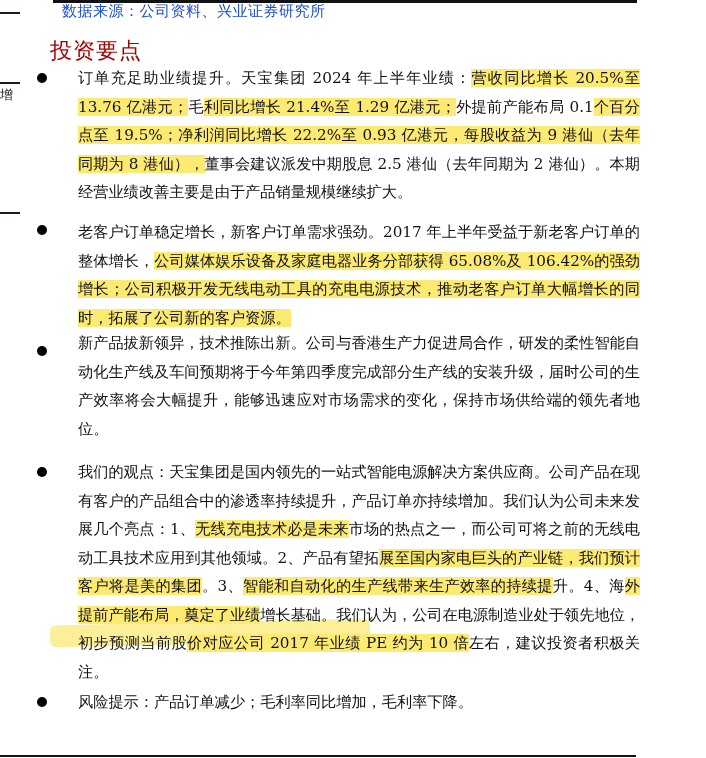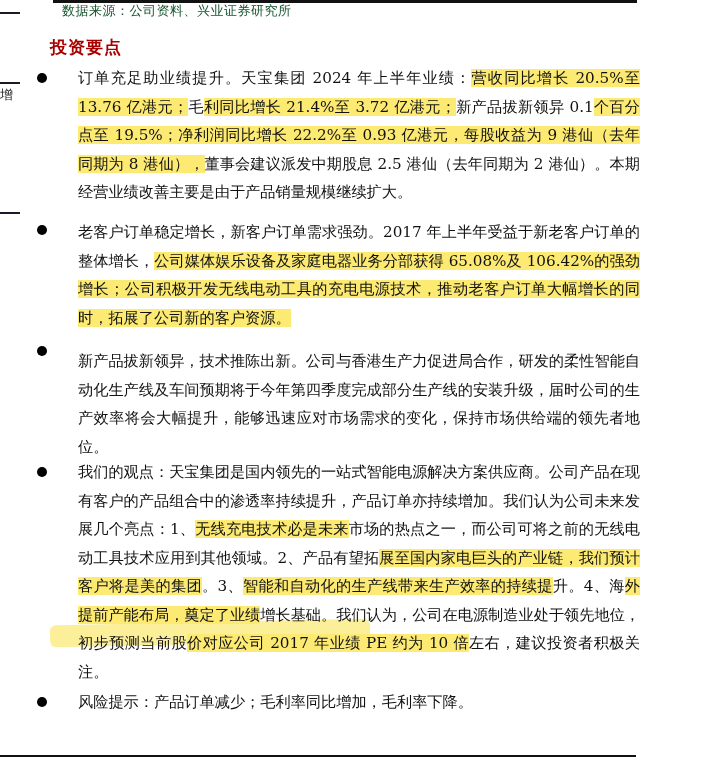--- a/index.html
+++ b/index.html
@@ -1,22 +1,22 @@
 <!DOCTYPE html>
 <html><head>
 <meta charset="utf-8">
 <style>
   html, body { margin:0; padding:0; background:#ffffff; }
   body { width:706px; height:758px; position:relative; overflow:hidden;
          font-family:"DejaVu Serif","Liberation Serif",serif; color:#111; }
   .top-rule { position:absolute; left:53px; top:0; width:584px; height:3px; background:#111; }
   .left-tick { position:absolute; left:0; height:2px; width:20px; background:#1a1a2a; }
   .left-frag { position:absolute; left:0; top:86px; font-size:13px; color:#222; }
-  .source { position:absolute; left:62px; top:2px; font-size:13px; color:#14532d; letter-spacing:0.5px; }
-  .section-title { position:absolute; left:50px; top:36px; font-size:17px; font-weight:bold; color:#a80000; letter-spacing:1px; }
+  .source { position:absolute; left:62px; top:2px; font-size:15px; color:#1d4ed8; letter-spacing:0.5px; }
+  .section-title { position:absolute; left:50px; top:36px; font-size:22px; font-weight:normal; color:#a80000; letter-spacing:1px; }
   .dot { position:absolute; left:37px; width:10px; height:10px; border-radius:50%; background:#000; }
   .para { position:absolute; left:78px; width:562px; font-size:15.2px; line-height:28.5px; text-align:justify; text-align-last:left; }
   .para .b { font-weight:normal; }
   .hl { background:#fcea72; }
   .smear { position:absolute; left:50px; top:622px; width:320px; height:22px; background:#fcec88; opacity:0.85; transform:rotate(-1.2deg); border-radius:6px; }
   .bottom-rule { position:absolute; left:0; top:755px; width:636px; height:2px; background:#111; }
 </style>
 </head>
 <body>
 
@@ -26,30 +26,30 @@
 <div class="left-tick" style="top:212px"></div>
 <div class="left-frag">增</div>
 
 <div class="source">数据来源：公司资料、兴业证券研究所</div>
 <div class="section-title">投资要点</div>
 
 <div class="smear"></div>
 
 <div class="dot" style="top:73px"></div>
 <div class="para" style="top:64px">
-  <span class="b">订单充足助业绩提升。</span><span>天宝集团 2024 年上半年业绩：</span><span class="hl">营收同比增长 20.5%至 13.76 亿港元；</span><span>毛</span><span class="hl">利同比增长 21.4%至 3.72 亿港元；</span><span>新产品拔新领异 0.1</span><span class="hl">个百分点至 19.5%；净利润同比增长 22.2%至 0.93 亿港元，每股收益为 9 港仙（去年同期为 8 港仙），</span><span>董事会建议派发中期股息 2.5 港仙（去年同期为 2 港仙）。本期经营业绩改善主要是由于产品销量规模继续扩大。</span>
+  <span class="b">订单充足助业绩提升。</span><span>天宝集团 2024 年上半年业绩：</span><span class="hl">营收同比增长 20.5%至 13.76 亿港元；</span><span>毛</span><span class="hl">利同比增长 21.4%至 1.29 亿港元；</span><span>外提前产能布局 0.1</span><span class="hl">个百分点至 19.5%；净利润同比增长 22.2%至 0.93 亿港元，每股收益为 9 港仙（去年同期为 8 港仙），</span><span>董事会建议派发中期股息 2.5 港仙（去年同期为 2 港仙）。本期经营业绩改善主要是由于产品销量规模继续扩大。</span>
 </div>
 
 <div class="dot" style="top:225px"></div>
 <div class="para" style="top:218px">
   <span class="b">老客户订单稳定增长，新客户订单需求强劲</span><span>。2017 年上半年受益于新老客户订单的整体增长，</span><span class="hl">公司媒体娱乐设备及家庭电器业务分部获得 65.08%及 106.42%的强劲增长；公司积极开发无线电动工具的充电电源技术，推动老客户订单大幅增长的同时，拓展了公司新的客户资源。</span>
 </div>
 
 <div class="dot" style="top:346px"></div>
-<div class="para" style="top:347px">
+<div class="para" style="top:329px">
   <span class="b">新产品拔新领异，技术推陈出新</span><span>。公司与香港生产力促进局合作，研发的柔性智能自动化生产线及车间预期将于今年第四季度完成部分生产线的安装升级，届时公司的生产效率将会大幅提升，能够迅速应对市场需求的变化，保持市场供给端的领先者地位。</span>
 </div>
 
 <div class="dot" style="top:467px"></div>
 <div class="para" style="top:458px">
   <span class="b">我们的观点：</span><span>天宝集团是国内领先的一站式智能电源解决方案供应商。公司产品在现有客户的产品组合中的渗透率持续提升，产品订单亦持续增加。我们认为公司未来发展几个亮点：1、</span><span class="hl">无线充电技术必是未来</span><span>市场的热点之一，而公司可将之前的无线电动工具技术应用到其他领域。2、产品有望拓</span><span class="hl">展至国内家电巨头的产业链，我们预计客户将是美的集团</span><span>。3、</span><span class="hl">智能和自动化的生产线带来生产效率的持续提</span><span>升。4、海</span><span class="hl">外提前产能布局，奠定了业绩</span><span>增长基础。我们认为，公司在电源制造业处于领先地位，初步预测当前股</span><span class="hl">价对应公司 2017 年业绩 PE 约为 10 倍</span><span>左右，建议投资者积极关注。</span>
 </div>
 
 <div class="dot" style="top:697px"></div>
 <div class="para" style="top:688px">

